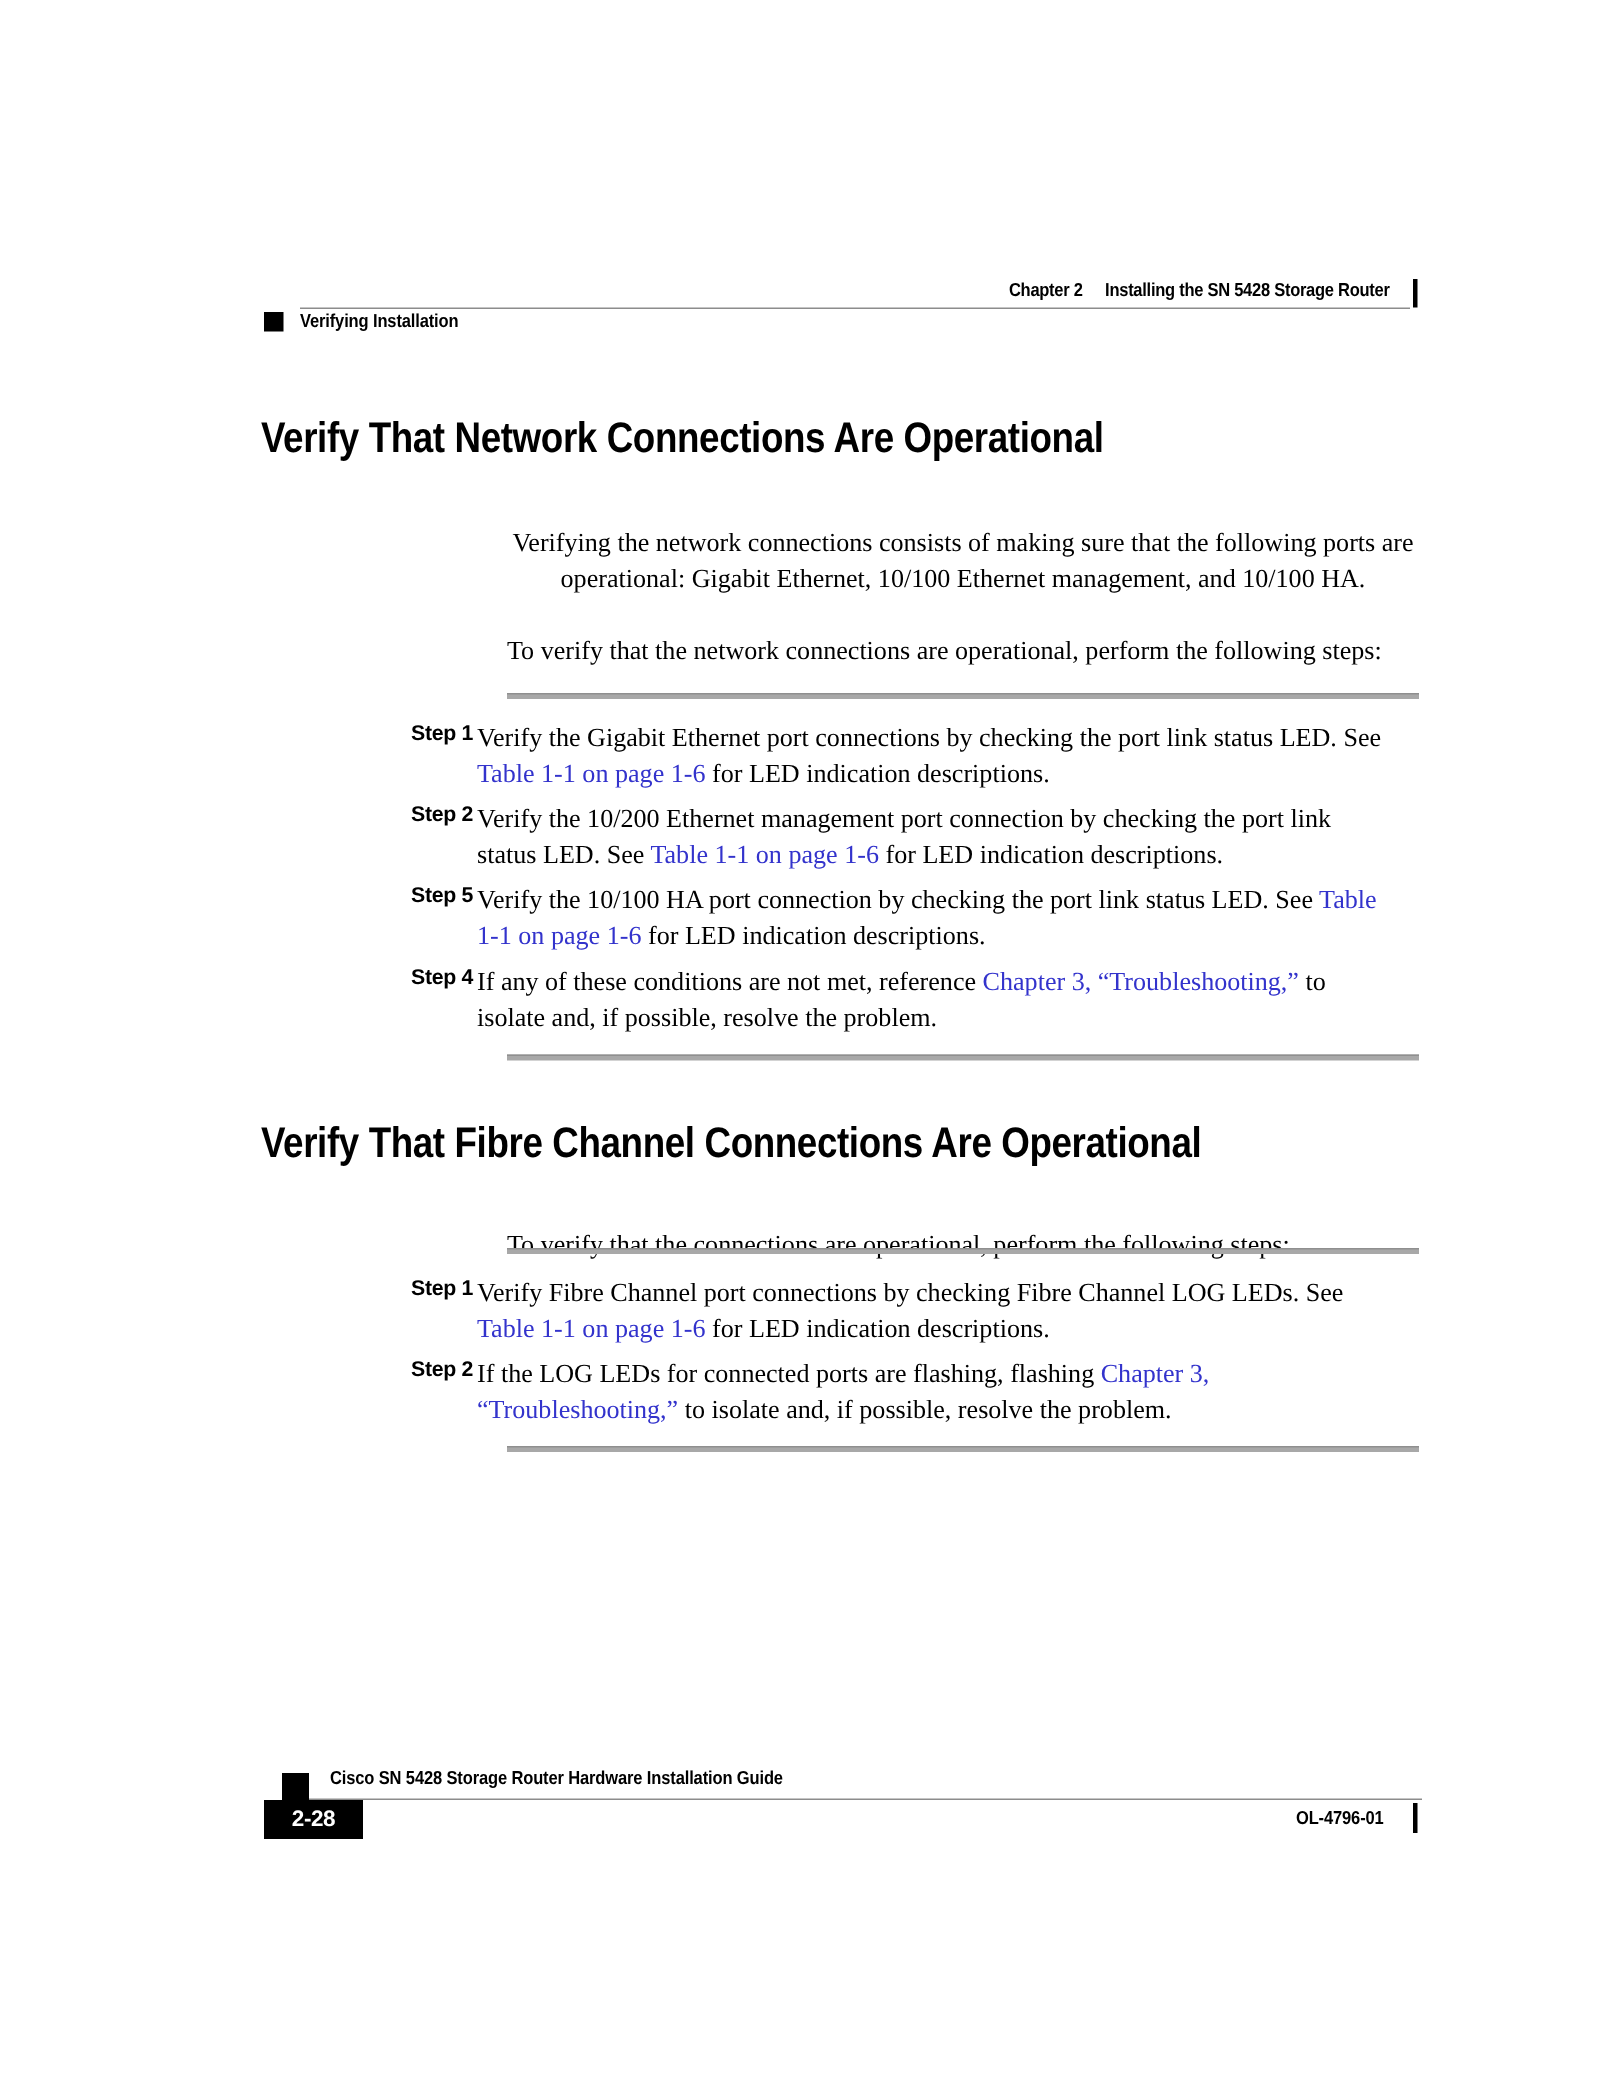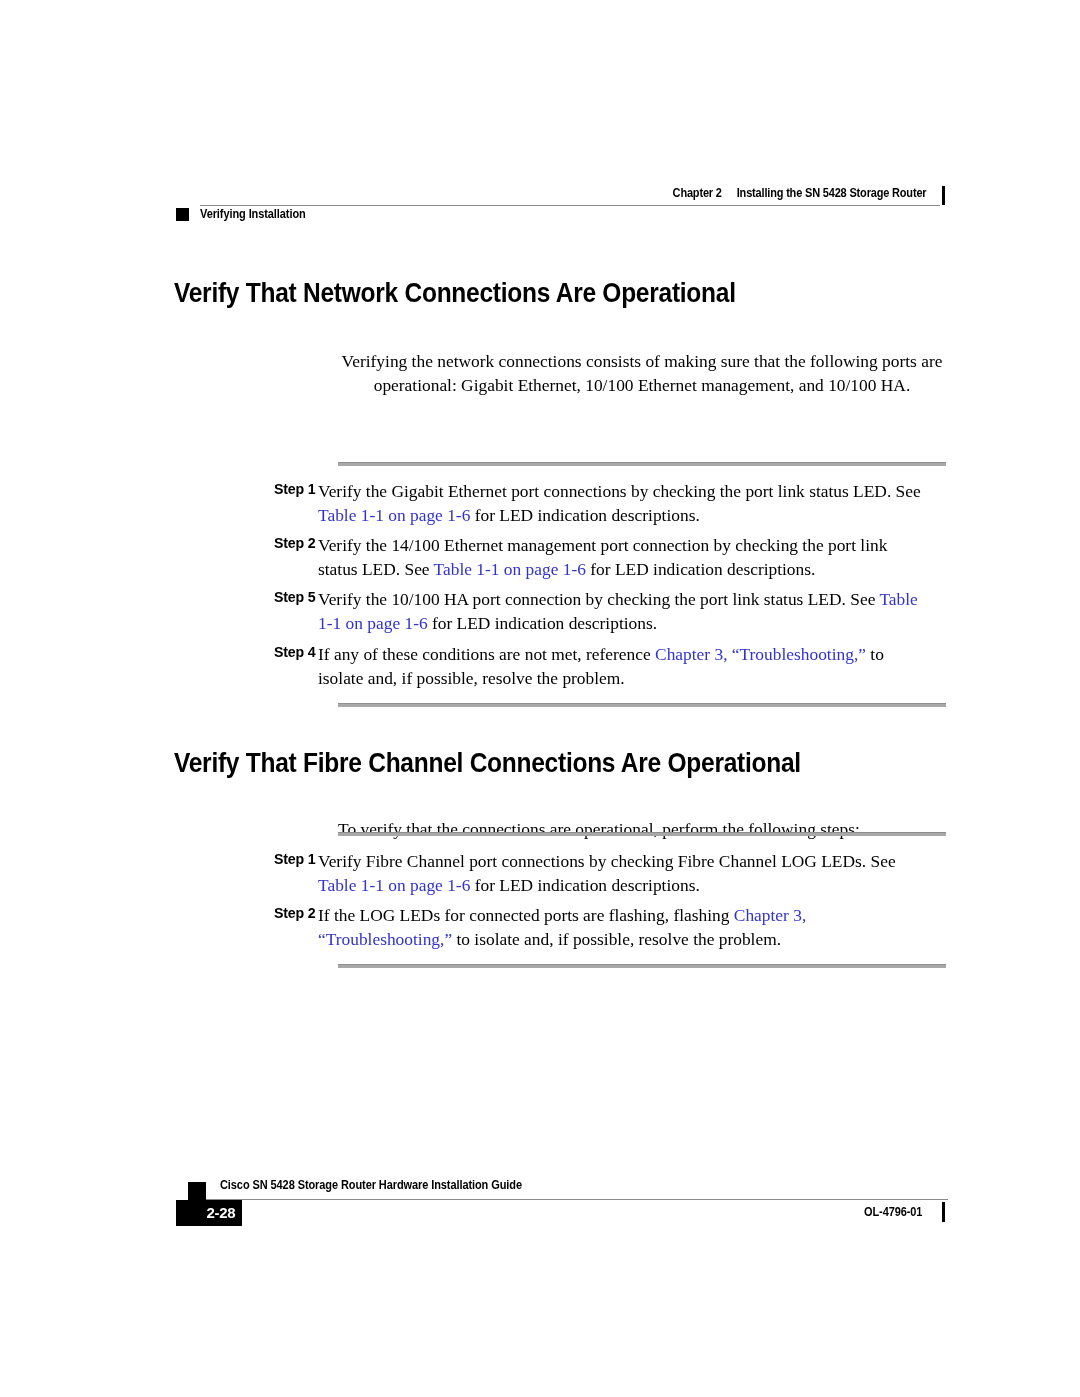--- a/index.html
+++ b/index.html
@@ -220,21 +220,20 @@
     top: 32px;
     width: 66px;
     height: 26px;
     line-height: 26px;
     text-align: center;
     font-family: "Liberation Sans Narrow", "Liberation Sans", sans-serif;
     font-weight: bold;
     font-size: 15px;
     letter-spacing: -0.3px;
     color: #ffffff;
-    margin-left: 12px;
   }
   .footer-docid {
     position: absolute;
     right: 26px;
     top: 37px;
     font-family: "Liberation Sans Narrow", "Liberation Sans", sans-serif;
     font-weight: bold;
     font-size: 12.5px;
     letter-spacing: -0.1px;
     transform: scaleX(0.88);
@@ -262,32 +261,33 @@
       <span class="chap-num">Chapter 2</span><span>Installing the SN 5428 Storage Router</span>
     </div>
     <div class="run-head-tick"></div>
     <div class="run-head-sq"></div>
     <div class="run-head-left">Verifying Installation</div>
   </div>
 
   <h1 class="sect" id="h-network">Verify That Network Connections Are Operational</h1>
 
   <p class="para" id="p1">Verifying the network connections consists of making sure that the following ports are operational: Gigabit Ethernet, 10/100 Ethernet management, and 10/100 HA.</p>
+  <p class="para" id="p2">To verify that the network connections are operational, perform the following steps:</p>
 
   <div class="steps" id="steps-network">
     <div class="rule rule-top"></div>
 
     <div class="step-row">
       <div class="step-label">Step 1</div>
       <div class="step-body"><span>Verify the Gigabit Ethernet port connections by checking the port link status LED. See </span><span class="xref" style="color: rgb(51, 51, 204);">Table 1-1 on page 1-6</span><span> for LED indication descriptions.</span></div>
     </div>
 
     <div class="step-row">
       <div class="step-label">Step 2</div>
-      <div class="step-body"><span>Verify the 14/100 Ethernet management port connection by checking the port link status LED. See </span><span class="xref" style="color: rgb(51, 51, 204);">Table 1-1 on page 1-6</span><span> for LED indication descriptions.</span></div>
+      <div class="step-body"><span>Verify the 10/200 Ethernet management port connection by checking the port link status LED. See </span><span class="xref" style="color: rgb(51, 51, 204);">Table 1-1 on page 1-6</span><span> for LED indication descriptions.</span></div>
     </div>
 
     <div class="step-row">
       <div class="step-label">Step 5</div>
       <div class="step-body"><span>Verify the 10/100 HA port connection by checking the port link status LED. See </span><span class="xref" style="color: rgb(51, 51, 204);">Table 1-1 on page 1-6</span><span> for LED indication descriptions.</span></div>
     </div>
 
     <div class="step-row">
       <div class="step-label">Step 4</div>
       <div class="step-body"><span>If any of these conditions are not met, reference </span><span class="xref" style="color: rgb(51, 51, 204);">Chapter 3, “Troubleshooting,”</span><span> to isolate and, if possible, resolve the problem.</span></div>

